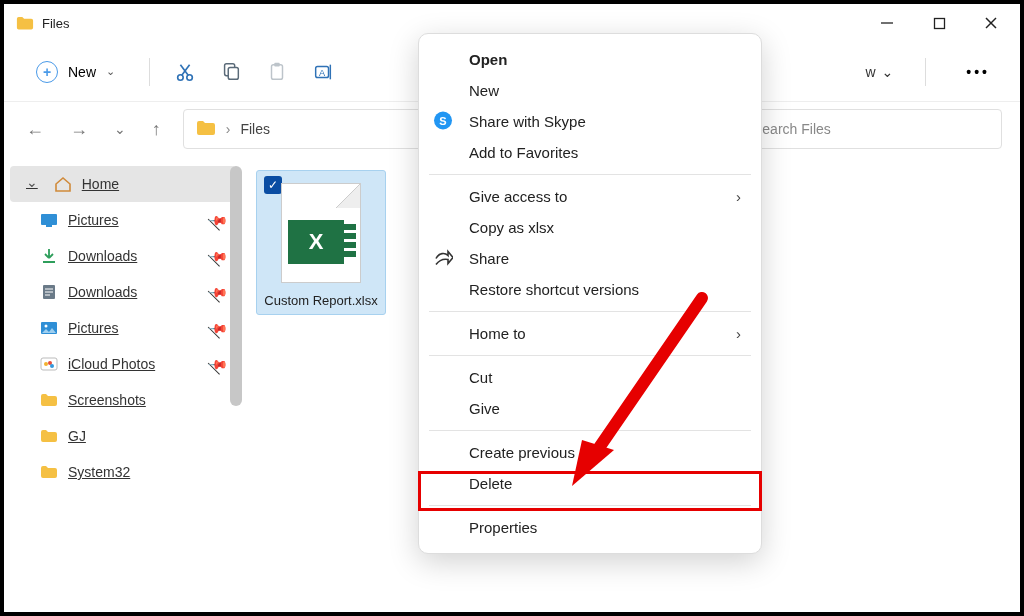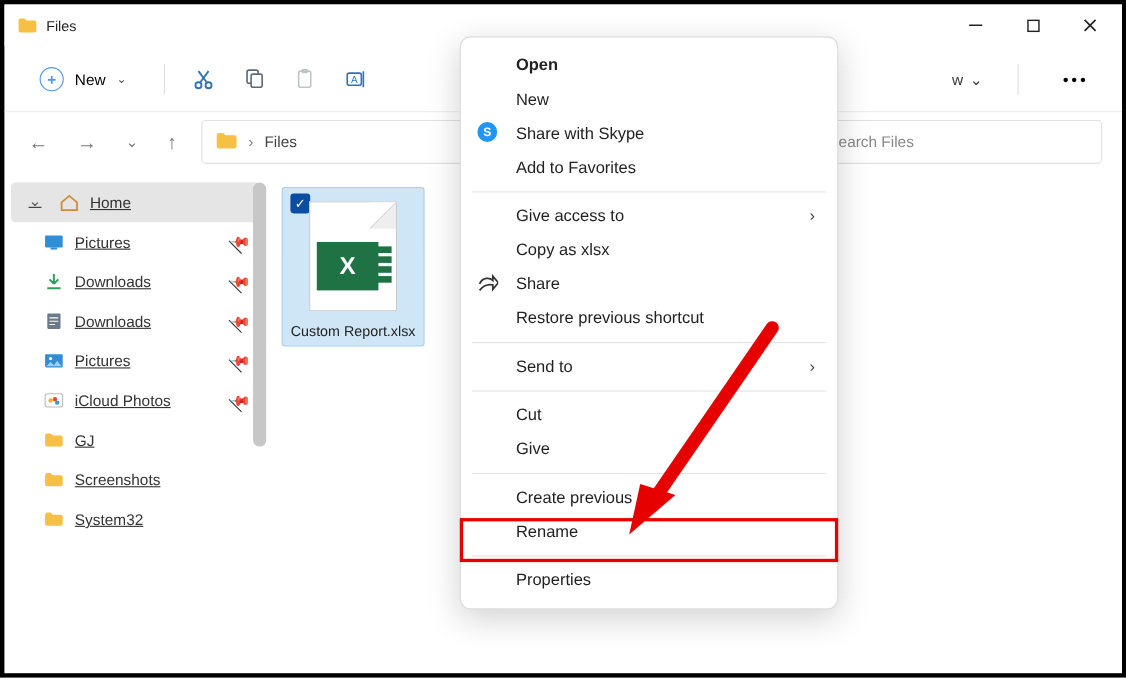--- a/index.html
+++ b/index.html
@@ -288,30 +288,30 @@
       <span>iCloud Photos</span>
       <span class="pin">📌</span>
     </div>
 
     <div class="side-item">
       <span class="ico">
         <svg width="18" height="14" viewBox="0 0 18 14">
             <path d="M1 3a2 2 0 012-2h3l2 2h7a2 2 0 012 2v6a2 2 0 01-2 2H3a2 2 0 01-2-2V3z" fill="#f5c043"></path>
           </svg>
       </span>
+      <span>Screenshots</span>
+    </div>
+
+    <div class="side-item">
+      <span class="ico">
+        <svg width="18" height="14" viewBox="0 0 18 14">
+            <path d="M1 3a2 2 0 012-2h3l2 2h7a2 2 0 012 2v6a2 2 0 01-2 2H3a2 2 0 01-2-2V3z" fill="#f5c043"></path>
+          </svg>
+      </span>
       <span>GJ</span>
-    </div>
-
-    <div class="side-item">
-      <span class="ico">
-        <svg width="18" height="14" viewBox="0 0 18 14">
-            <path d="M1 3a2 2 0 012-2h3l2 2h7a2 2 0 012 2v6a2 2 0 01-2 2H3a2 2 0 01-2-2V3z" fill="#f5c043"></path>
-          </svg>
-      </span>
-      <span>Screenshots</span>
     </div>
 
     <div class="side-item">
       <span class="ico">
         <svg width="18" height="14" viewBox="0 0 18 14">
             <path d="M1 3a2 2 0 012-2h3l2 2h7a2 2 0 012 2v6a2 2 0 01-2 2H3a2 2 0 01-2-2V3z" fill="#f5c043"></path>
           </svg>
       </span>
       <span>System32</span>
     </div>
@@ -368,43 +368,43 @@
     </div>
   <div class="ctx-item">
     <span class="lico">
       <svg width="20" height="18" viewBox="0 0 20 18">
           <path d="M3 10c3-6 9-6 12-3V3l5 6-5 6v-4c-5-1-9 1-12 5" fill="none" stroke="#333" stroke-width="1.6"></path>
         </svg>
     </span>
     <span>Share</span>
   </div>
   <div class="ctx-item">
-      <span>Restore previous shortcut</span>
+      <span>Restore shortcut versions</span>
     </div>
   <div class="ctx-sep"></div>
 
   <div class="ctx-item">
-      <span>Send to</span>
+      <span>Home to</span>
       <span class="sub">›</span>
     </div>
   <div class="ctx-sep"></div>
 
   <div class="ctx-item">
       <span>Cut</span>
     </div>
   <div class="ctx-item">
       <span>Give</span>
     </div>
   <div class="ctx-sep"></div>
 
   <div class="ctx-item">
       <span>Create previous</span>
     </div>
   <div class="ctx-item">
-      <span>Rename</span>
+      <span>Delete</span>
     </div>
   <div class="ctx-sep"></div>
 
   <div class="ctx-item">
       <span>Properties</span>
     </div>
 </div>
 
 <div class="highlight-box"></div>
 <div class="arrow">

